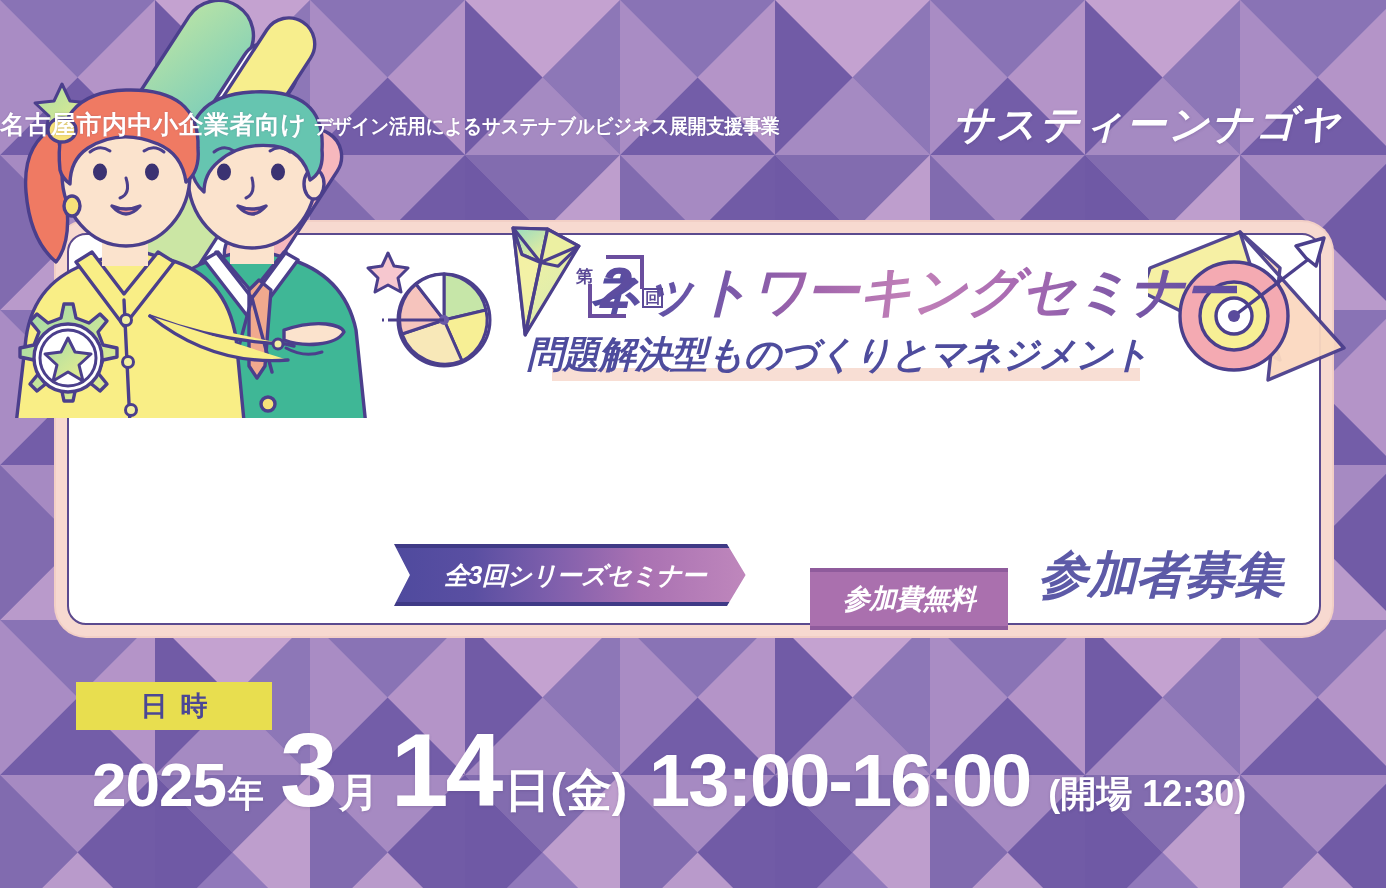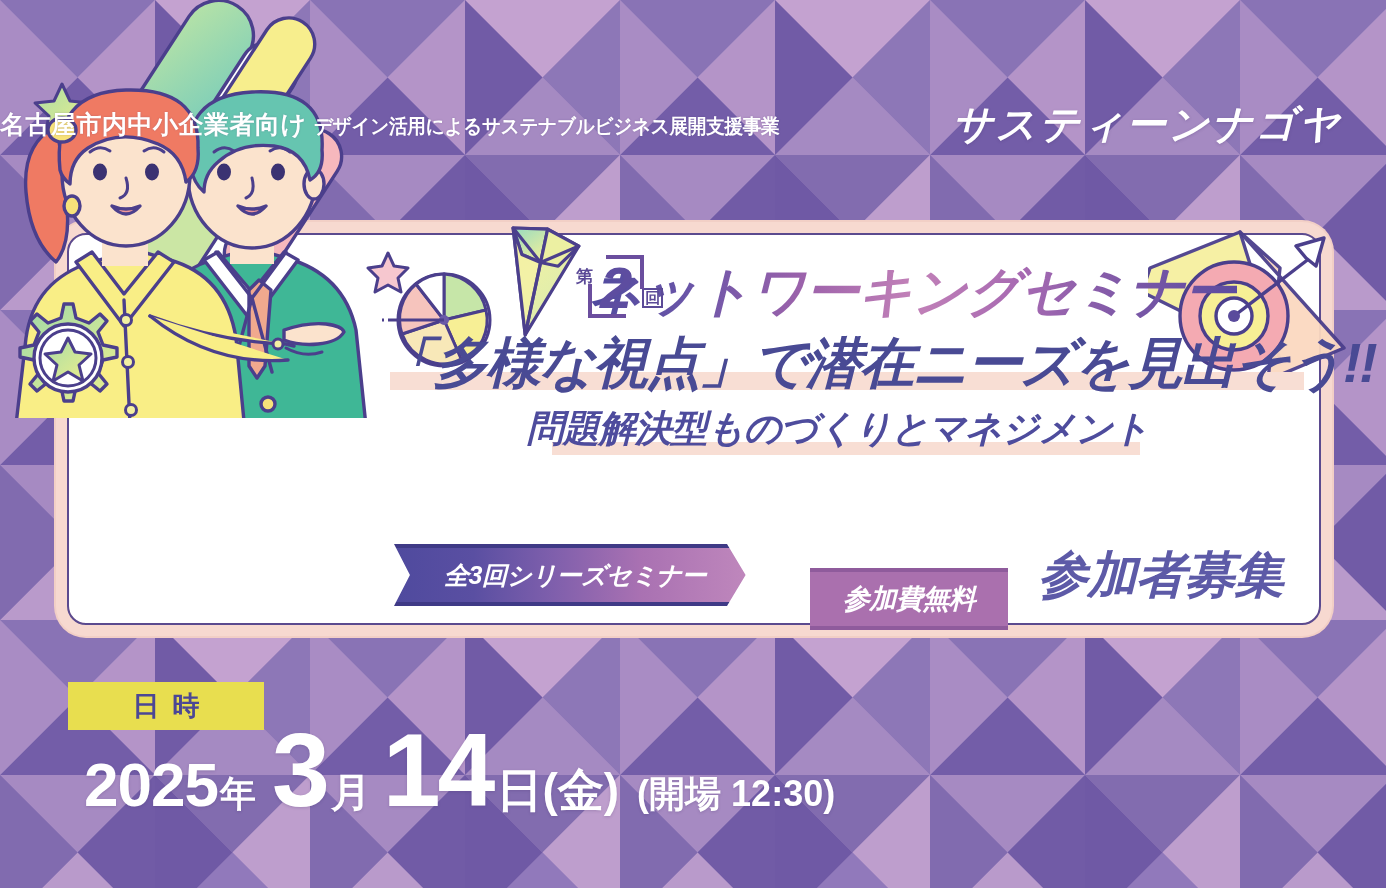--- a/index.html
+++ b/index.html
@@ -226,21 +226,21 @@
     margin-left:30px;
     font-size:50px; font-weight:800; font-style:italic;
     color:#5d5aa7;
     letter-spacing:-1px;
     white-space:nowrap;
   }
 
   
   .date-block{
     position:absolute;
-    left:0; top:668px;
+    left:8px; top:668px;
     width:1110px; height:170px;
     z-index:8;
   }
   .datetime-label{
     position:absolute;
     left:68px; top:14px;
     width:196px; height:48px;
     background:#e8de4f;
     color:#4b4795;
     font-size:27px; font-weight:800;
@@ -486,24 +486,20 @@
       <div class="dai2kai">
         <span class="dai">第</span>
         <span class="num-box">
           <span class="num2">2</span>
         </span>
         <span class="kai">回</span>
       </div>
       <div class="seminar-word">ネットワーキングセミナー</div>
     </div>
 
-    <div class="headline-wrap">
-      <span class="headline-hl"></span>
-      <div class="headline">「多様な視点」で潜在ニーズを見出そう!!</div>
-    </div>
 
     <div class="subline-wrap">
       <span class="subline-hl"></span>
       <div class="subline">問題解決型ものづくりとマネジメント</div>
     </div>
 
     <div class="badges">
       <div class="ribbon">
         <span class="ribbon-label">全3回シリーズセミナー</span>
       </div>
@@ -517,17 +513,18 @@
   <div class="date-block">
     <div class="datetime-label">日時</div>
     <div class="date-line">
       <span class="d-year">2025</span>
       <span class="d-unit-y">年</span>
       <span class="d-big">3</span>
       <span class="d-unit-m">月</span>
       <span class="d-big2">14</span>
       <span class="d-unit-d">日</span>
       <span class="d-dow">(金)</span>
+      <span class="d-time">13:00-16:00</span>
       <span class="d-open">(開場 12:30)</span>
     </div>
   </div>
 
 </div>
 
 </body></html>

